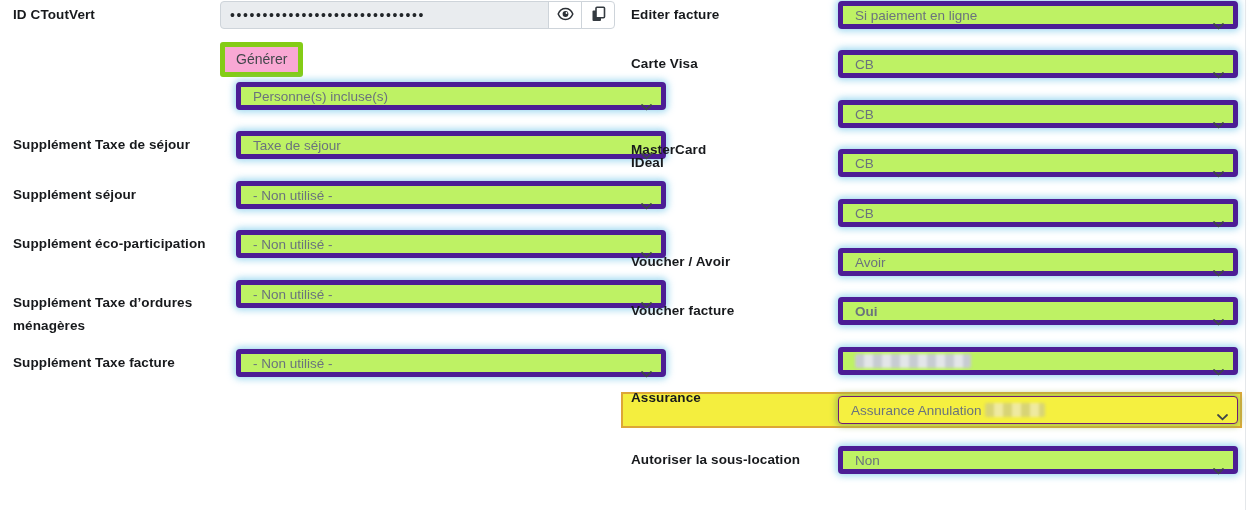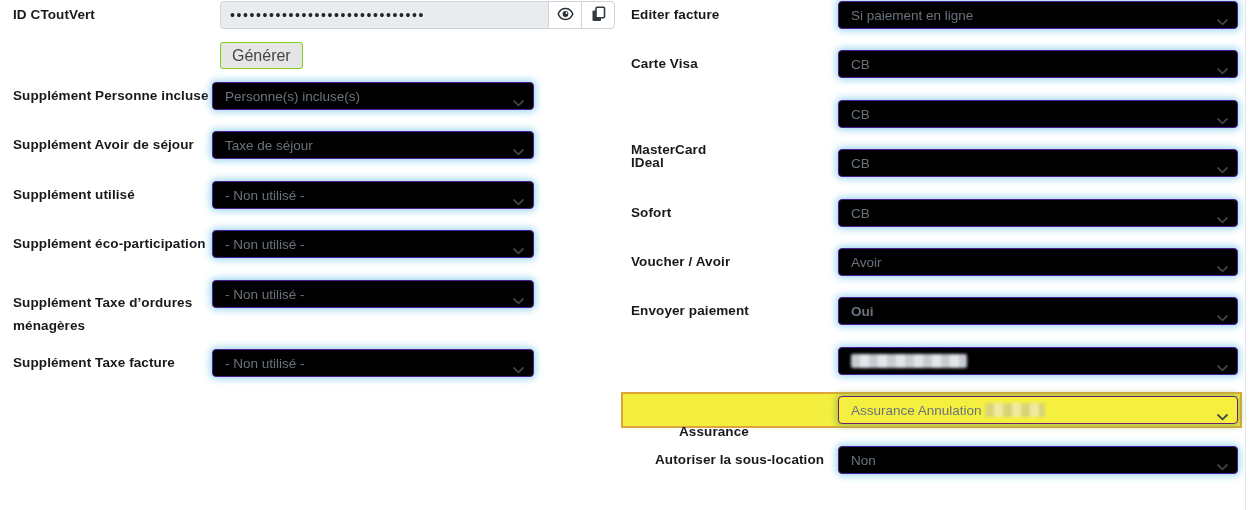--- a/index.html
+++ b/index.html
@@ -18,26 +18,26 @@
     position:absolute;
     font-size:13.5px;font-weight:700;color:#17191c;
     line-height:20px;letter-spacing:.1px;
   }
   .label-left{left:13px;width:202px;}
   .label-right{left:631px;width:200px;}
 
   
   .select{
     position:absolute;height:28px;box-sizing:border-box;
-    background:#000000;border:1px solid #4c1d95;border-radius:4px;
+    background:#bef264;border:5px solid #4c1d95;border-radius:4px;
     box-shadow:0 0 7px 2px rgba(125,203,235,.75);
     display:flex;align-items:center;
     padding:0 26px 0 12px;cursor:pointer;
   }
-  .select-left{left:212px;width:322px;text-align:center;}
+  .select-left{left:236px;width:430px;text-align:center;}
   .select-right{left:838px;width:400px;}
   .select .value{
     font-size:13.5px;color:#6a737d;white-space:nowrap;overflow:hidden;
   }
   .select .chev{position:absolute;right:9px;top:10px;}
 
   
   .highlight-box{
     position:absolute;left:621px;top:392px;width:621px;height:36px;
     background:#f4ee3e;border:2px solid #dda637;box-sizing:border-box;
@@ -57,23 +57,23 @@
   }
   .ig-btn{
     flex:0 0 34px;box-sizing:border-box;height:28px;margin-left:-1px;
     background:#ffffff;border:1px solid #ced4da;
     display:flex;align-items:center;justify-content:center;cursor:pointer;padding:0;
   }
   .ig-btn:last-child{border-radius:0 4px 4px 0;}
 
   .generate-btn{
     position:absolute;left:220px;top:42px;
-    background:#e5e5e5;border:1px solid #84cc16;border-radius:3px;
+    background:#f9a8d4;border:5px solid #84cc16;border-radius:3px;
     font-family:"Liberation Sans", sans-serif;
-    font-size:16px;color:#41464b;padding:5px 11px;cursor:pointer;line-height:15px;
+    font-size:14px;color:#41464b;padding:5px 11px;cursor:pointer;line-height:15px;
   }
 
   
   .redacted{
     display:inline-block;height:14px;border-radius:2px;vertical-align:middle;
     background:
       repeating-linear-gradient(90deg,#c7ccd2 0 9px,#e3e6e9 9px 18px),
       repeating-linear-gradient(0deg,rgba(255,255,255,.45) 0 5px,rgba(170,176,184,.45) 5px 10px);
     filter:blur(1.6px);
   }
@@ -106,37 +106,36 @@
       <span>
         <svg width="15" height="16" viewBox="0 0 15 16">
             <rect x="1.5" y="4.5" width="8.5" height="10.5" rx="1" fill="#343a40"></rect>
             <rect x="5" y="1.2" width="8.5" height="10.5" rx="1" fill="#ffffff" stroke="#343a40" stroke-width="1.6"></rect>
           </svg>
       </span>
     </button>
   </div>
   <button class="generate-btn">Générer</button>
 
-  <div class="field-label label-left" style="top:86px;">Supplément Personne incluse</div>
   <div class="select select-left" style="top:82px;">
     <span class="value">Personne(s) incluse(s)</span>
     <span class="chev"><svg width="11" height="7" viewBox="0 0 11 7">
           <path d="M1 1l4.5 4.3L10 1" stroke="#3e444a" stroke-width="1.8" fill="none" stroke-linecap="round"></path>
         </svg></span>
   </div>
 
-  <div class="field-label label-left" style="top:135px;">Supplément Avoir de séjour</div>
+  <div class="field-label label-left" style="top:135px;">Supplément Taxe de séjour</div>
   <div class="select select-left" style="top:131px;">
     <span class="value">Taxe de séjour</span>
     <span class="chev"><svg width="11" height="7" viewBox="0 0 11 7">
           <path d="M1 1l4.5 4.3L10 1" stroke="#3e444a" stroke-width="1.8" fill="none" stroke-linecap="round"></path>
         </svg></span>
   </div>
 
-  <div class="field-label label-left" style="top:185px;">Supplément utilisé</div>
+  <div class="field-label label-left" style="top:185px;">Supplément séjour</div>
   <div class="select select-left" style="top:181px;">
     <span class="value">- Non utilisé -</span>
     <span class="chev"><svg width="11" height="7" viewBox="0 0 11 7">
           <path d="M1 1l4.5 4.3L10 1" stroke="#3e444a" stroke-width="1.8" fill="none" stroke-linecap="round"></path>
         </svg></span>
   </div>
 
   <div class="field-label label-left" style="top:234px;">Supplément éco-participation</div>
   <div class="select select-left" style="top:230px;">
     <span class="value">- Non utilisé -</span>
@@ -186,62 +185,61 @@
   </div>
 
   <div class="field-label label-right" style="top:153px;">IDeal</div>
   <div class="select select-right" style="top:149px;">
     <span class="value">CB</span>
     <span class="chev"><svg width="11" height="7" viewBox="0 0 11 7">
           <path d="M1 1l4.5 4.3L10 1" stroke="#3e444a" stroke-width="1.8" fill="none" stroke-linecap="round"></path>
         </svg></span>
   </div>
 
-  <div class="field-label label-right" style="top:203px;">Sofort</div>
   <div class="select select-right" style="top:199px;">
     <span class="value">CB</span>
     <span class="chev"><svg width="11" height="7" viewBox="0 0 11 7">
           <path d="M1 1l4.5 4.3L10 1" stroke="#3e444a" stroke-width="1.8" fill="none" stroke-linecap="round"></path>
         </svg></span>
   </div>
 
   <div class="field-label label-right" style="top:252px;">Voucher / Avoir</div>
   <div class="select select-right" style="top:248px;">
     <span class="value">Avoir</span>
     <span class="chev"><svg width="11" height="7" viewBox="0 0 11 7">
           <path d="M1 1l4.5 4.3L10 1" stroke="#3e444a" stroke-width="1.8" fill="none" stroke-linecap="round"></path>
         </svg></span>
   </div>
 
-  <div class="field-label label-right" style="top:301px;">Envoyer paiement</div>
+  <div class="field-label label-right" style="top:301px;">Voucher facture</div>
   <div class="select select-right" style="top:297px;font-weight:bold;">
     <span class="value">Oui</span>
     <span class="chev"><svg width="11" height="7" viewBox="0 0 11 7">
           <path d="M1 1l4.5 4.3L10 1" stroke="#3e444a" stroke-width="1.8" fill="none" stroke-linecap="round"></path>
         </svg></span>
   </div>
 
   <div class="select select-right" style="top:347px;">
     <span class="redacted redacted-wide"></span>
     <span class="chev"><svg width="11" height="7" viewBox="0 0 11 7">
           <path d="M1 1l4.5 4.3L10 1" stroke="#3e444a" stroke-width="1.8" fill="none" stroke-linecap="round"></path>
         </svg></span>
   </div>
 
   <div class="highlight-box"></div>
-  <div class="field-label label-right" style="top:422px;margin-left:48px;">Assurance</div>
+  <div class="field-label label-right" style="top:388px;">Assurance</div>
   <div class="select select-right in-highlight" style="top:396px;">
     <span class="value">Assurance Annulation</span>
     <span class="redacted redacted-small"></span>
     <span class="chev"><svg width="11" height="7" viewBox="0 0 11 7">
           <path d="M1 1l4.5 4.3L10 1" stroke="#3e444a" stroke-width="1.8" fill="none" stroke-linecap="round"></path>
         </svg></span>
   </div>
 
-  <div class="field-label label-right" style="top:450px;margin-left:24px;">Autoriser la sous-location</div>
+  <div class="field-label label-right" style="top:450px;">Autoriser la sous-location</div>
   <div class="select select-right" style="top:446px;">
     <span class="value">Non</span>
     <span class="chev"><svg width="11" height="7" viewBox="0 0 11 7">
           <path d="M1 1l4.5 4.3L10 1" stroke="#3e444a" stroke-width="1.8" fill="none" stroke-linecap="round"></path>
         </svg></span>
   </div>
 
   <div class="v-divider"></div>
 </div>
 

